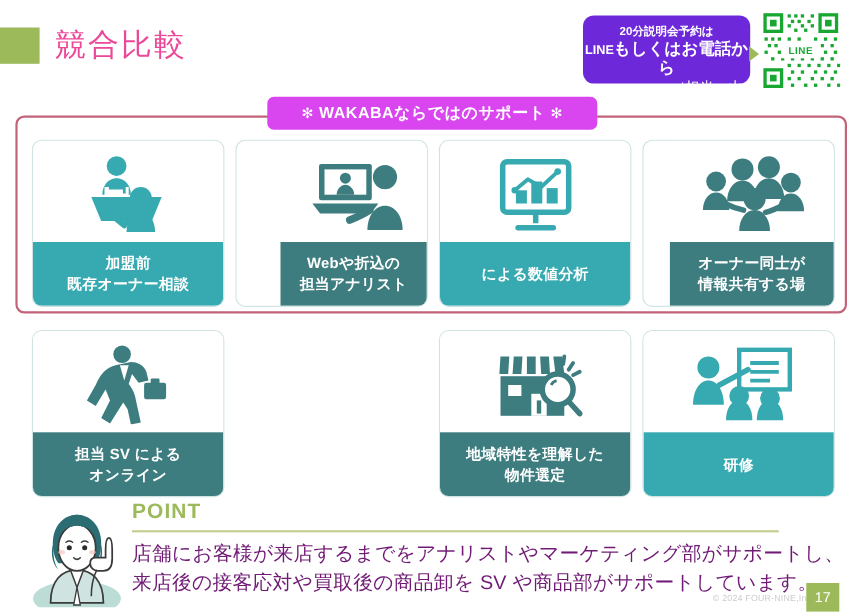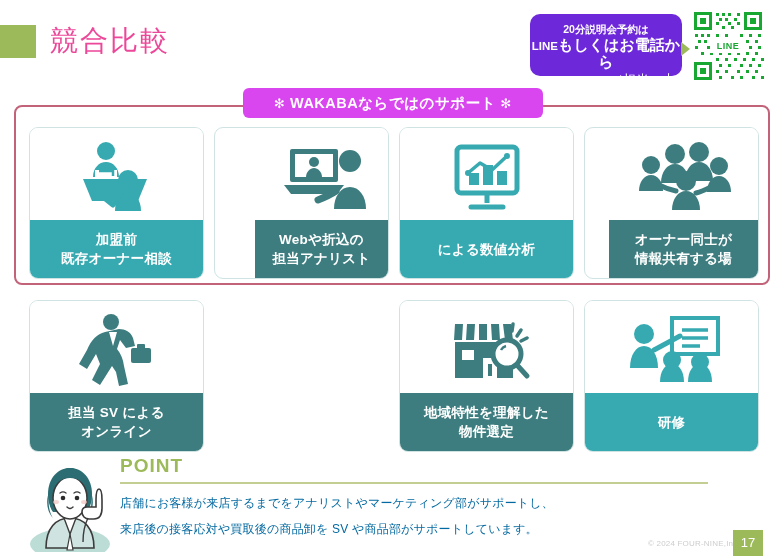--- a/index.html
+++ b/index.html
@@ -91,21 +91,21 @@
   .pt-img { position: absolute; left: 26px; top: 456px; width: 88px; height: 96px; }
   .pt-title {
     position: absolute; left: 120px; top: 455px;
     font-size: 19px; font-weight: bold; color: #9cba5a; letter-spacing: 1px;
   }
   .pt-rule {
     position: absolute; left: 120px; top: 482px; width: 588px; height: 1.5px;
     background: #c3cf92;
   }
   .pt-line {
-    position: absolute; left: 120px; font-size: 12px; color: #0369a1;
+    position: absolute; left: 120px; font-size: 18px; color: #701a75;
     line-height: 22px; letter-spacing: 0.2px;
   }
   .pt-l1 { top: 492px; }
   .pt-l2 { top: 518px; }
 
   
   .copy {
     position: absolute; left: 648px; top: 539px;
     font-size: 8px; color: #cdcdcd; letter-spacing: 0.2px;
   }

